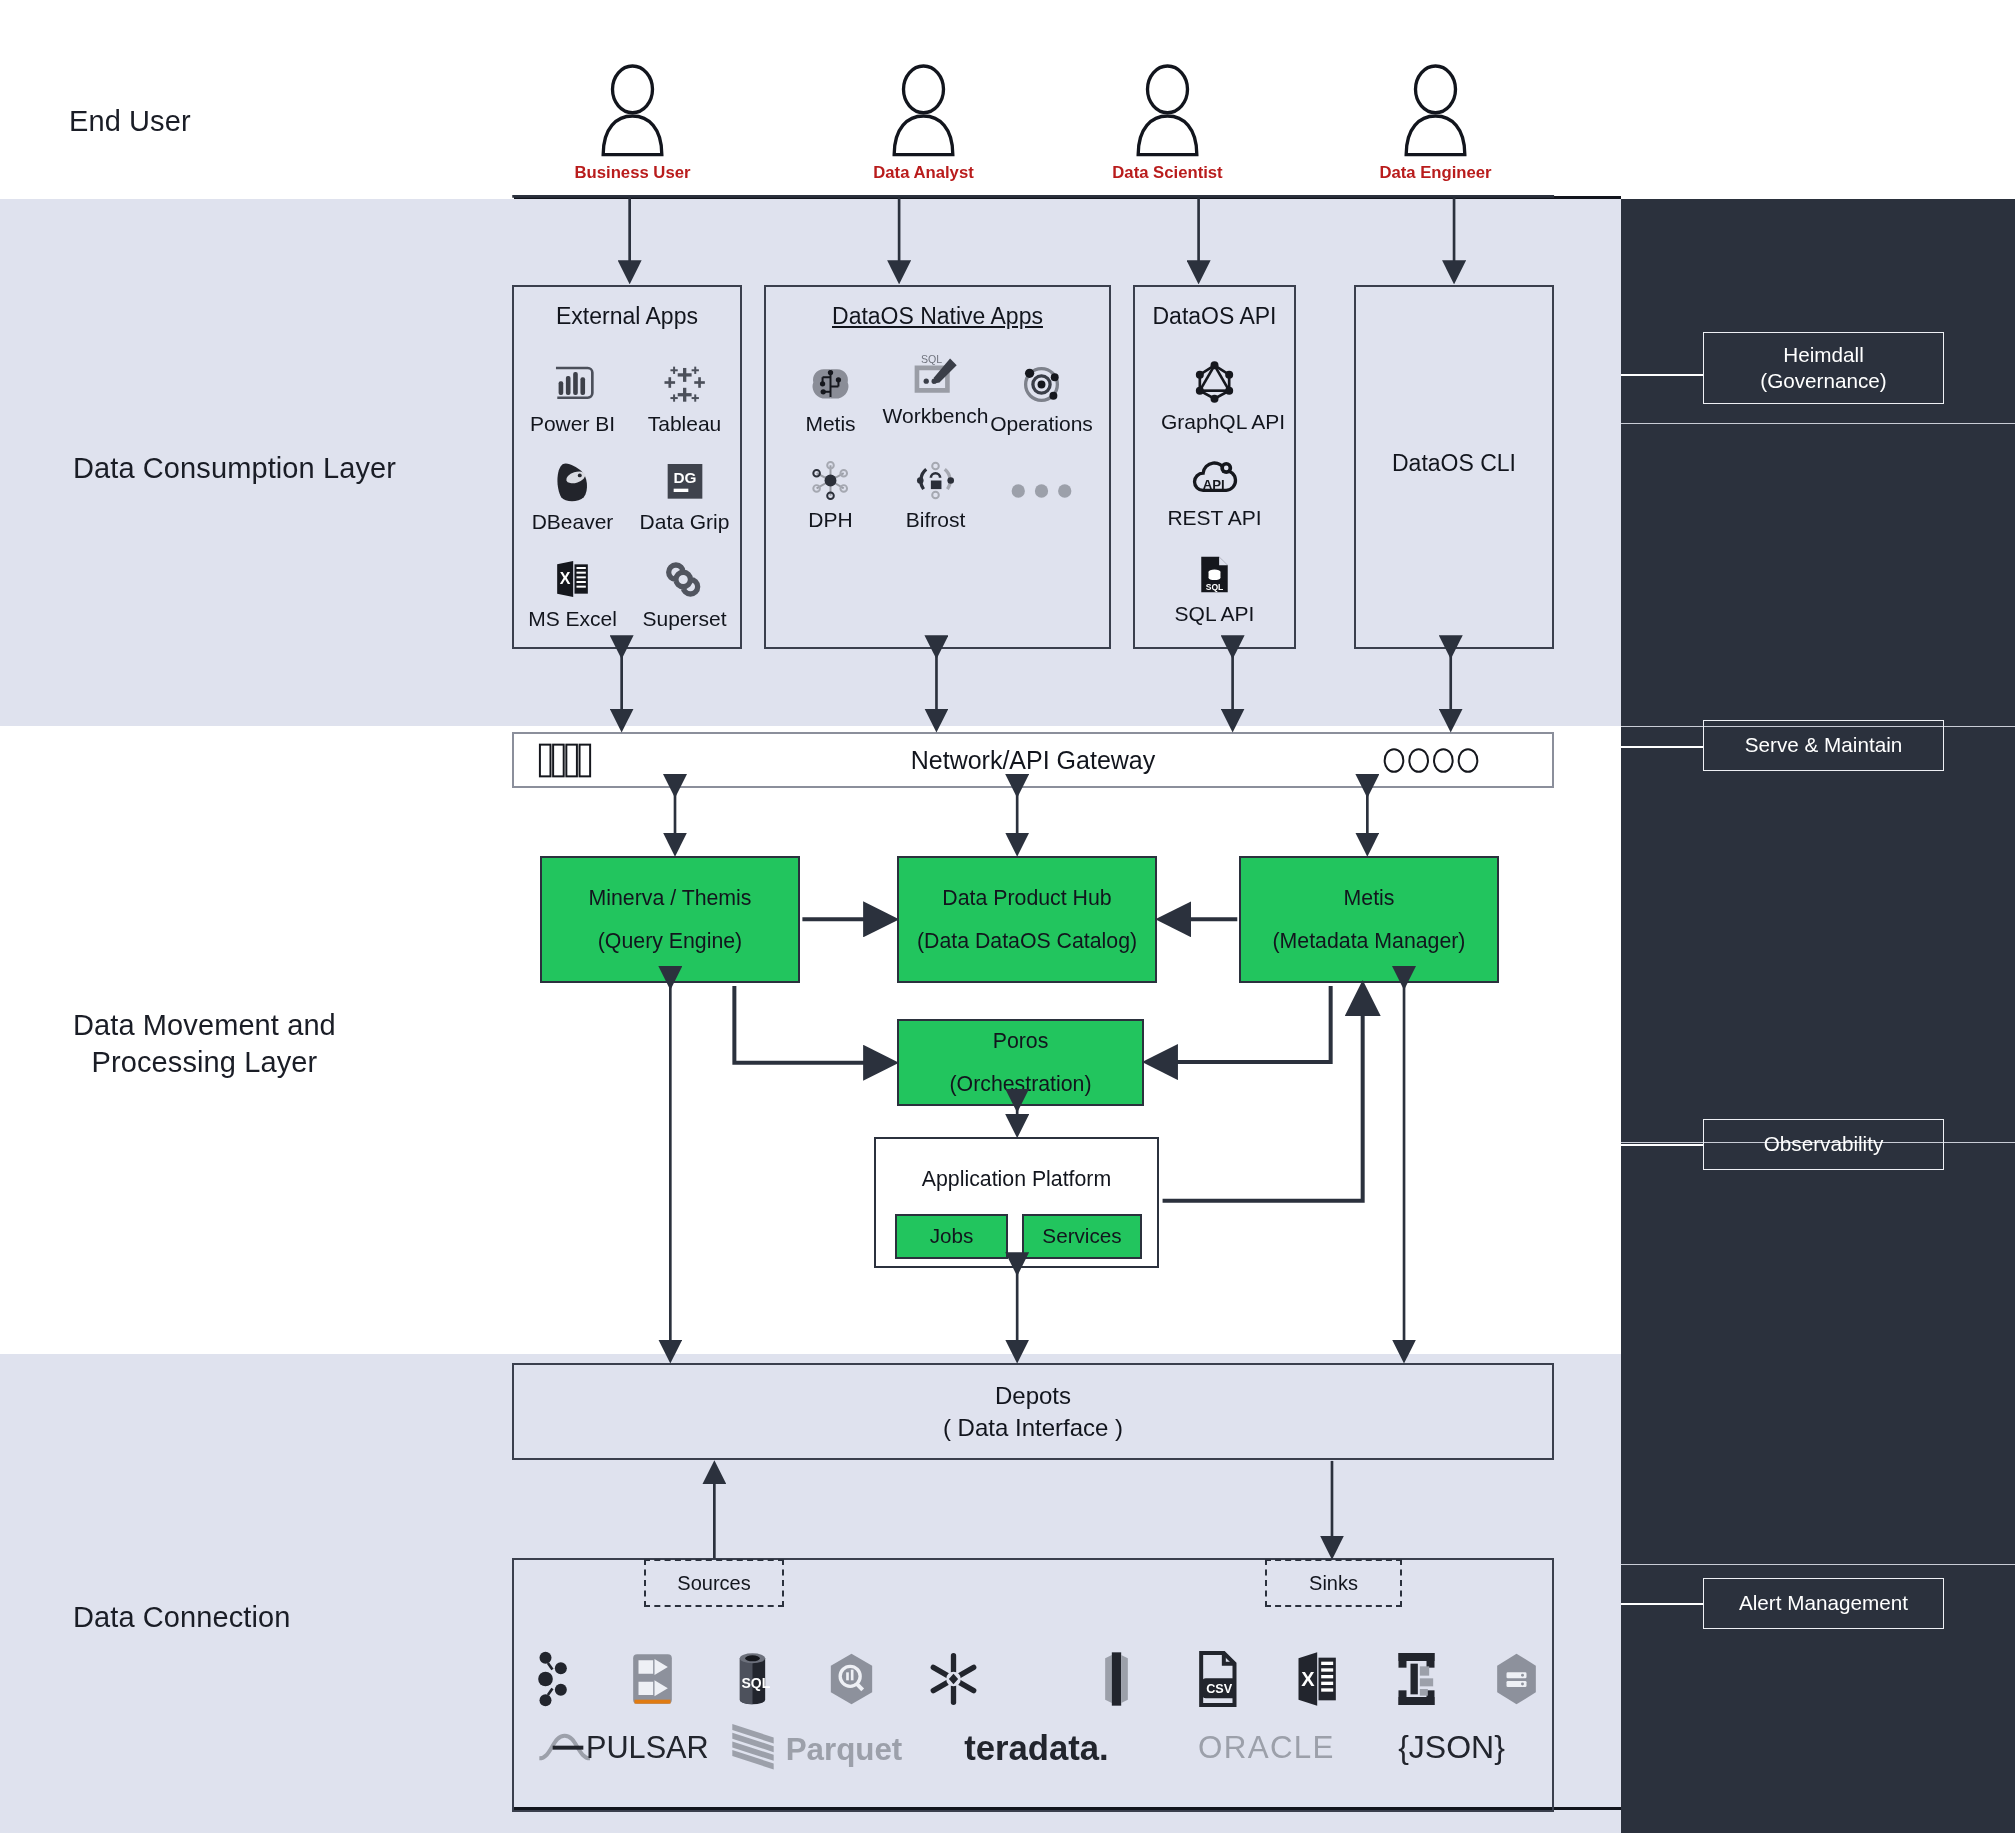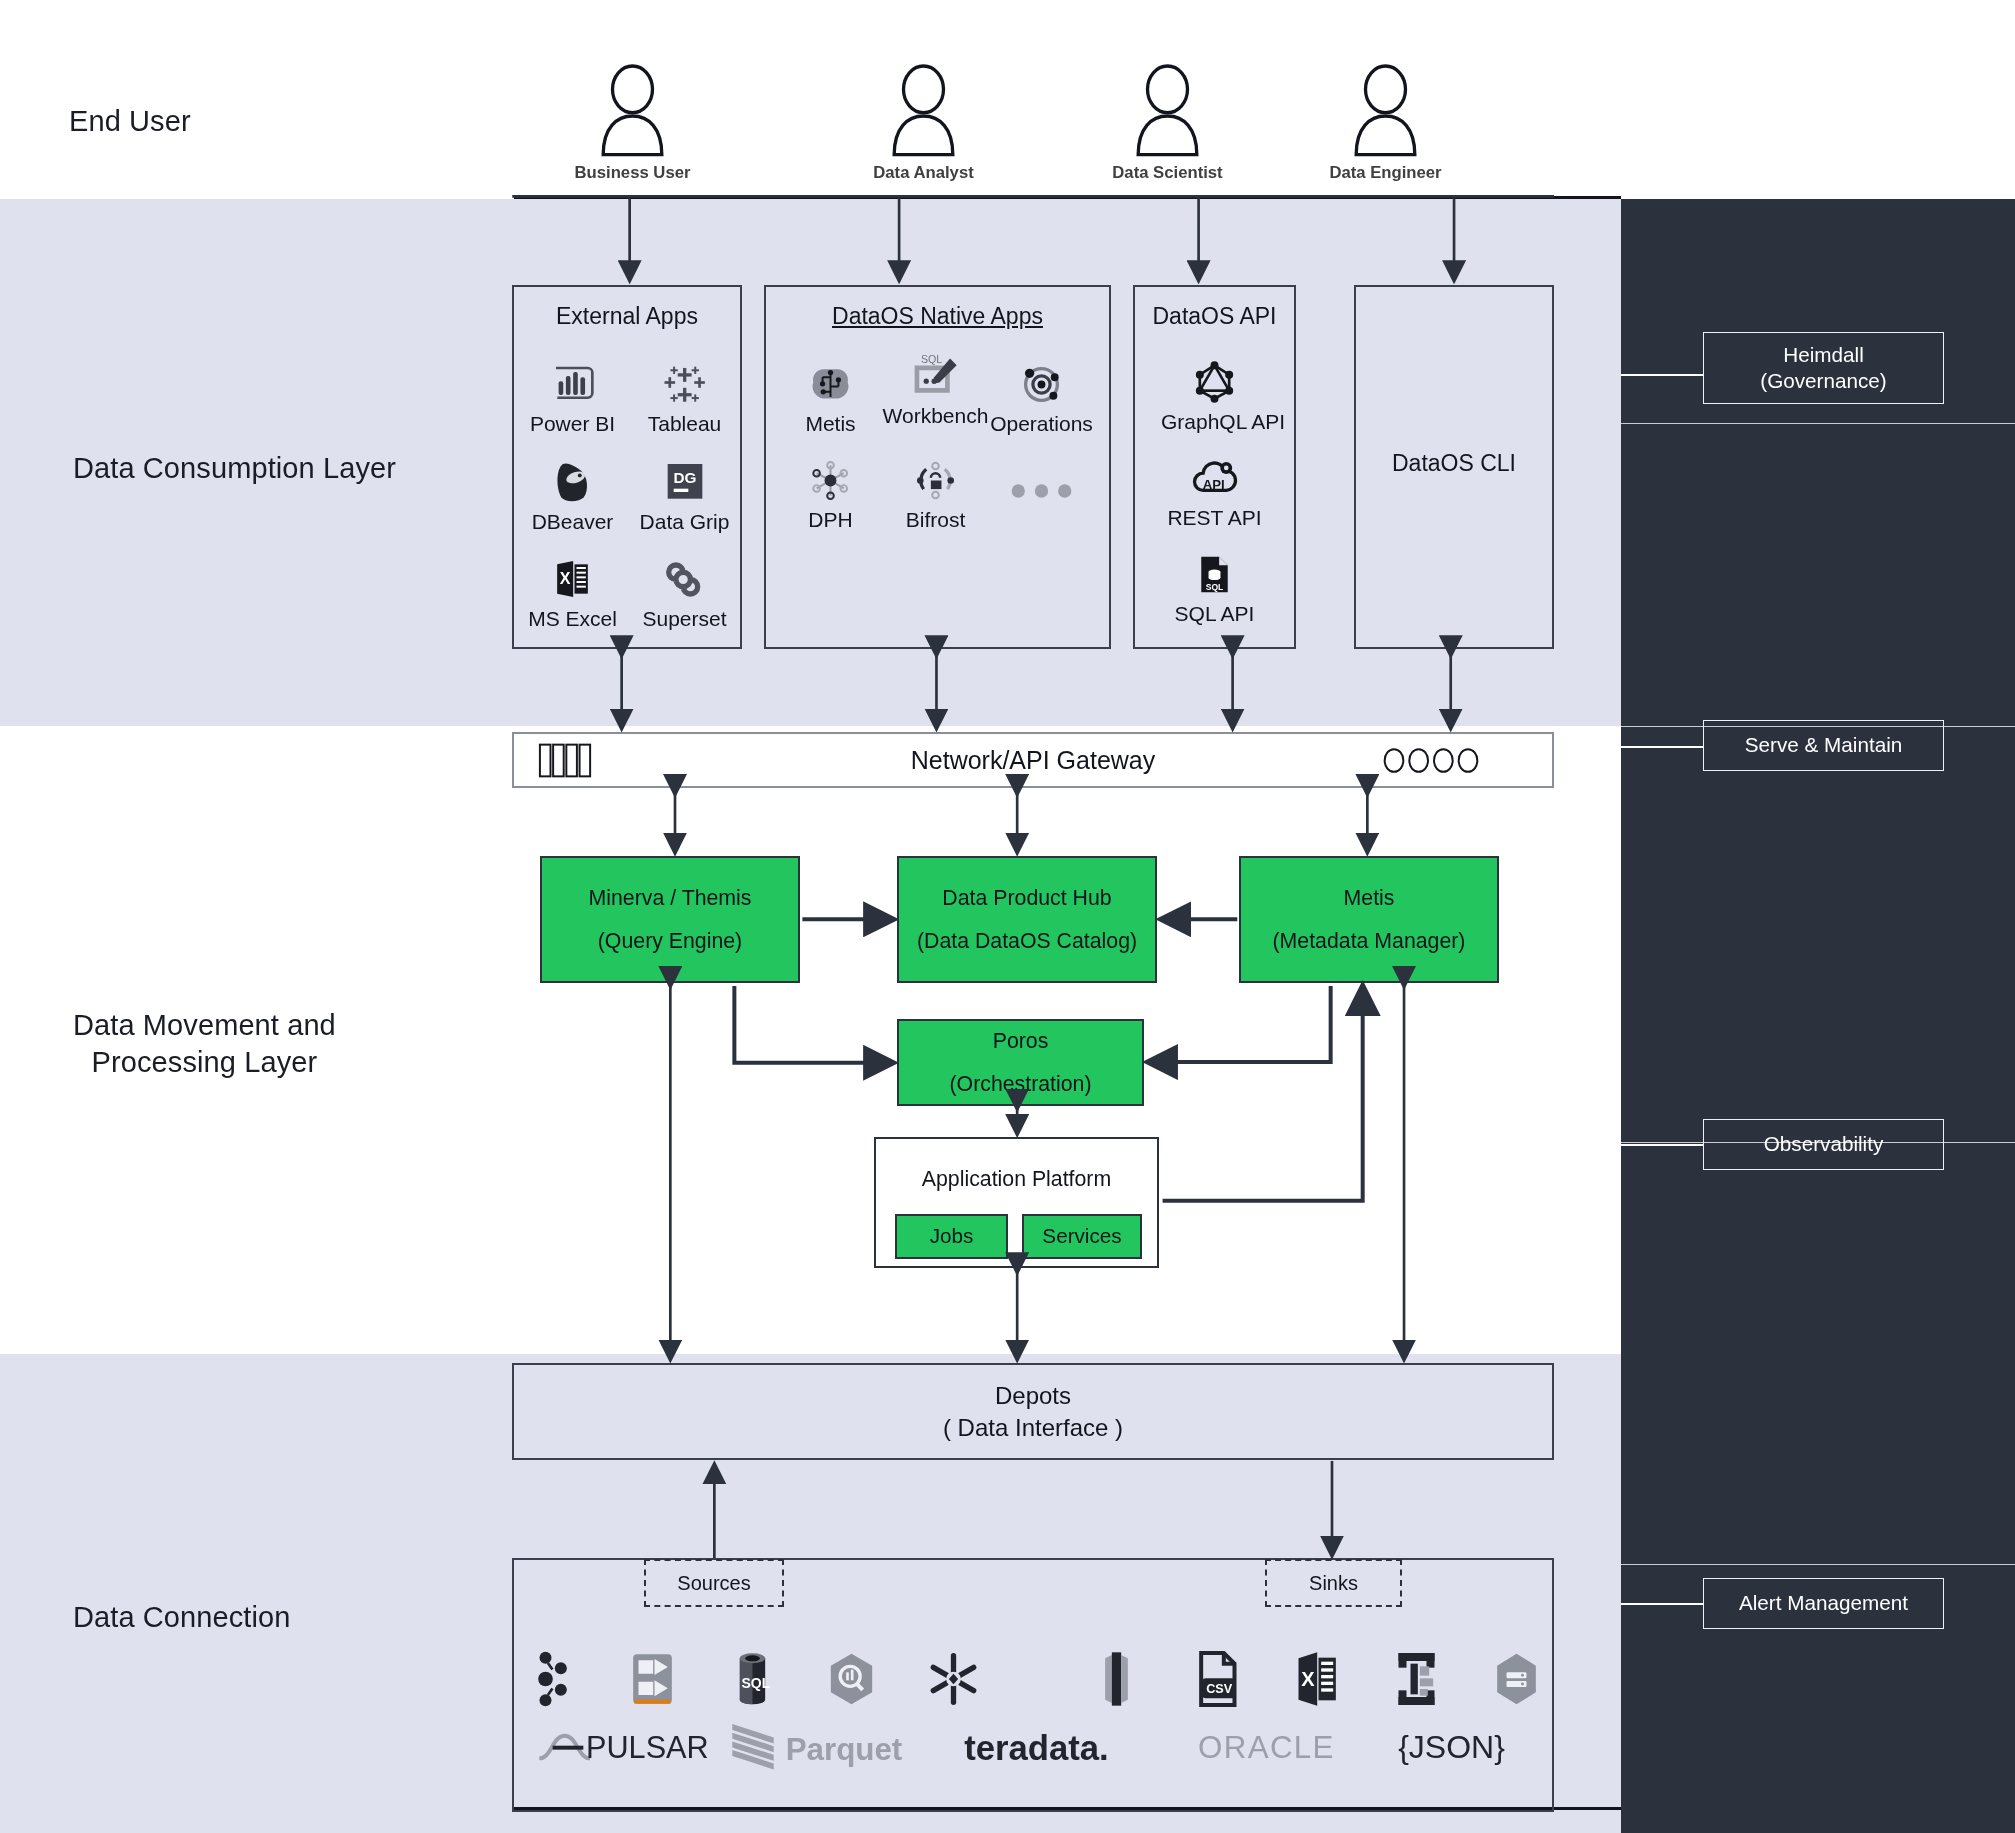--- a/index.html
+++ b/index.html
@@ -21,21 +21,21 @@
             align-items:center;justify-content:center;text-align:center;
             font-size:20.7px;line-height:1.28;box-sizing:border-box;}
   .side-stub{position:absolute;height:2px;background:#ffffff;}
 
   
   .layer-label{position:absolute;font-size:29px;color:#1a1d26;line-height:1.28;letter-spacing:0.1px;}
 
   
   .persona{position:absolute;width:147px;text-align:center;}
   .persona .glyph{height:100px;}
-  .persona .pname{font-size:16.7px;font-weight:bold;color:#404040;margin-top:2.7px;}
+  .persona .pname{font-size:16.7px;font-weight:bold;color:#b91c1c;margin-top:2.7px;}
 
   
   .rect{position:absolute;box-sizing:border-box;border:2px solid #3a3f4d;background:transparent;}
   .rect.plain{border-color:#2b313d;}
 
   .box-title{position:absolute;width:100%;text-align:center;font-size:23px;color:#12151d;}
 
   
   .tile{position:absolute;width:107px;text-align:center;}
   .tile .ic{height:48px;display:flex;align-items:center;justify-content:center;}
@@ -123,21 +123,21 @@
   </div>
   <div class="persona" style="left:1094px;top:60px;">
     <div class="glyph">
       <svg width="147" height="100" viewBox="0 0 220 150">
         <ellipse cx="110" cy="44" rx="30" ry="35" fill="none" stroke="#12151d" stroke-width="5"></ellipse>
         <path d="M66 142 C66 102 86 84 110 84 C134 84 154 102 154 142 Z" fill="none" stroke="#12151d" stroke-width="5"></path>
       </svg>
     </div>
     <div class="pname">Data Scientist</div>
   </div>
-  <div class="persona" style="left:1312px;top:60px;">
+  <div class="persona" style="left:1362px;top:60px;">
     <div class="glyph">
       <svg width="147" height="100" viewBox="0 0 220 150">
         <ellipse cx="110" cy="44" rx="30" ry="35" fill="none" stroke="#12151d" stroke-width="5"></ellipse>
         <path d="M66 142 C66 102 86 84 110 84 C134 84 154 102 154 142 Z" fill="none" stroke="#12151d" stroke-width="5"></path>
       </svg>
     </div>
     <div class="pname">Data Engineer</div>
   </div>
 
   <div class="rect" style="left:512px;top:285px;width:230px;height:364px;"></div>

